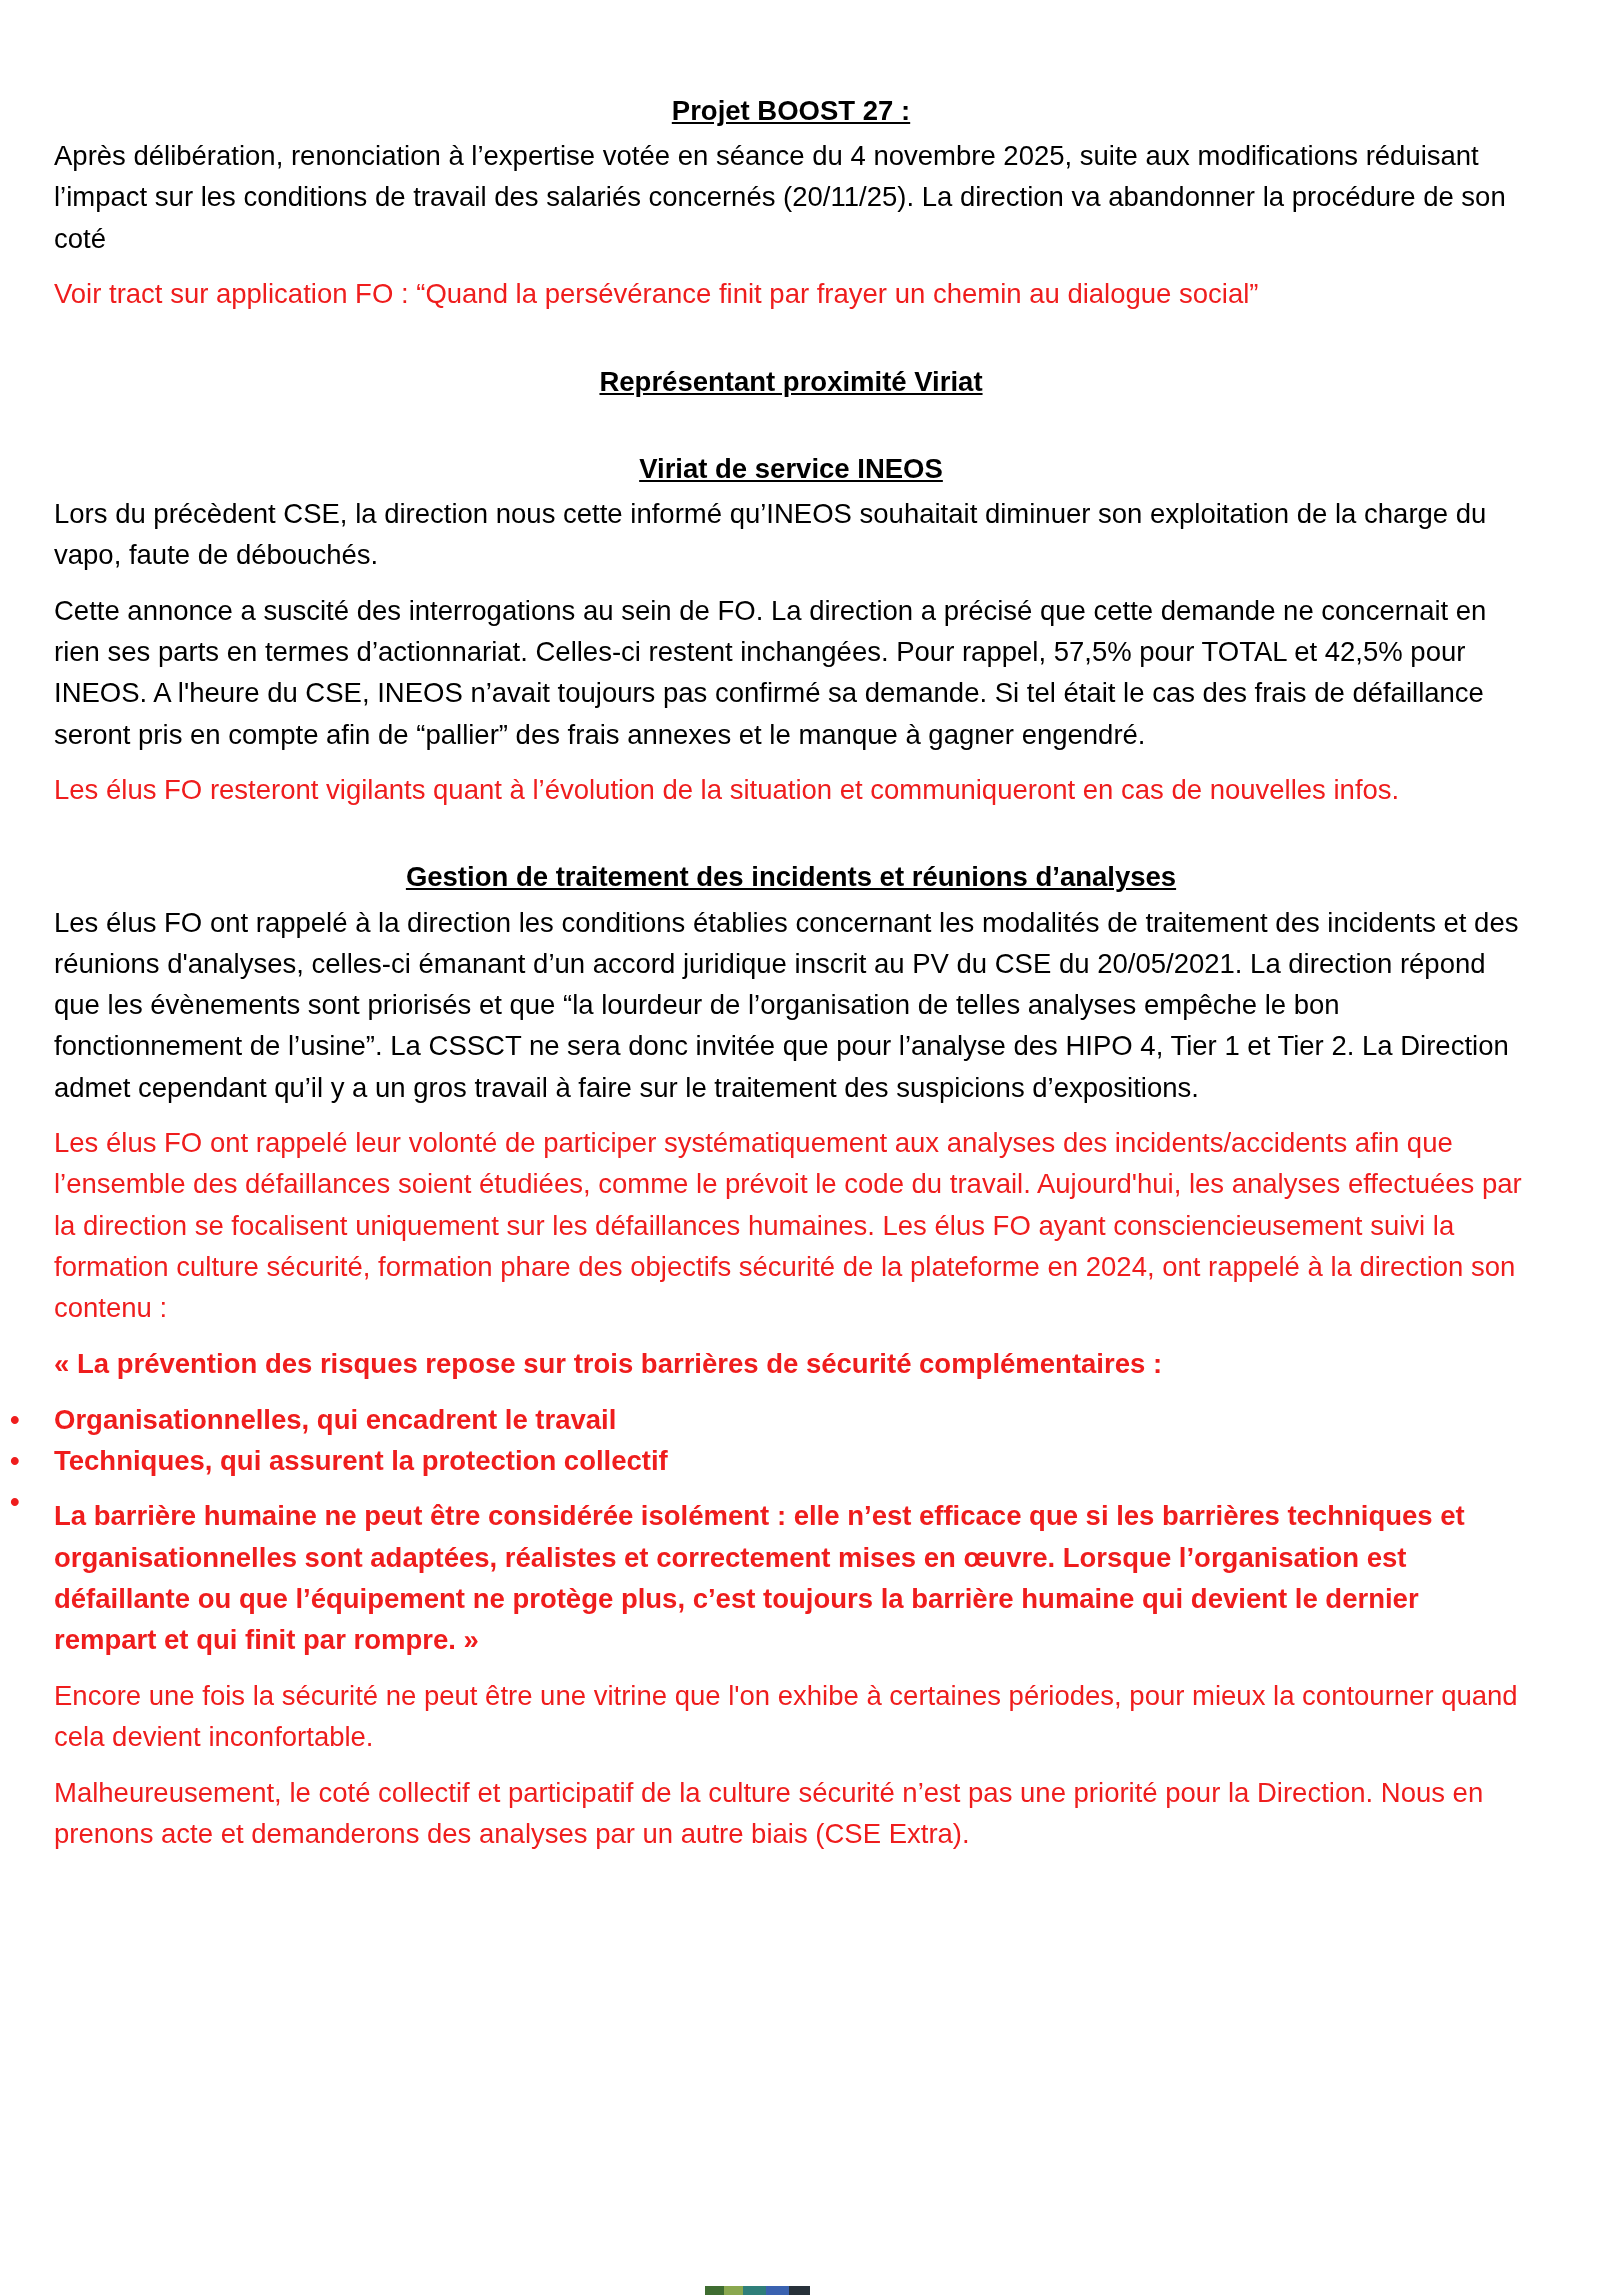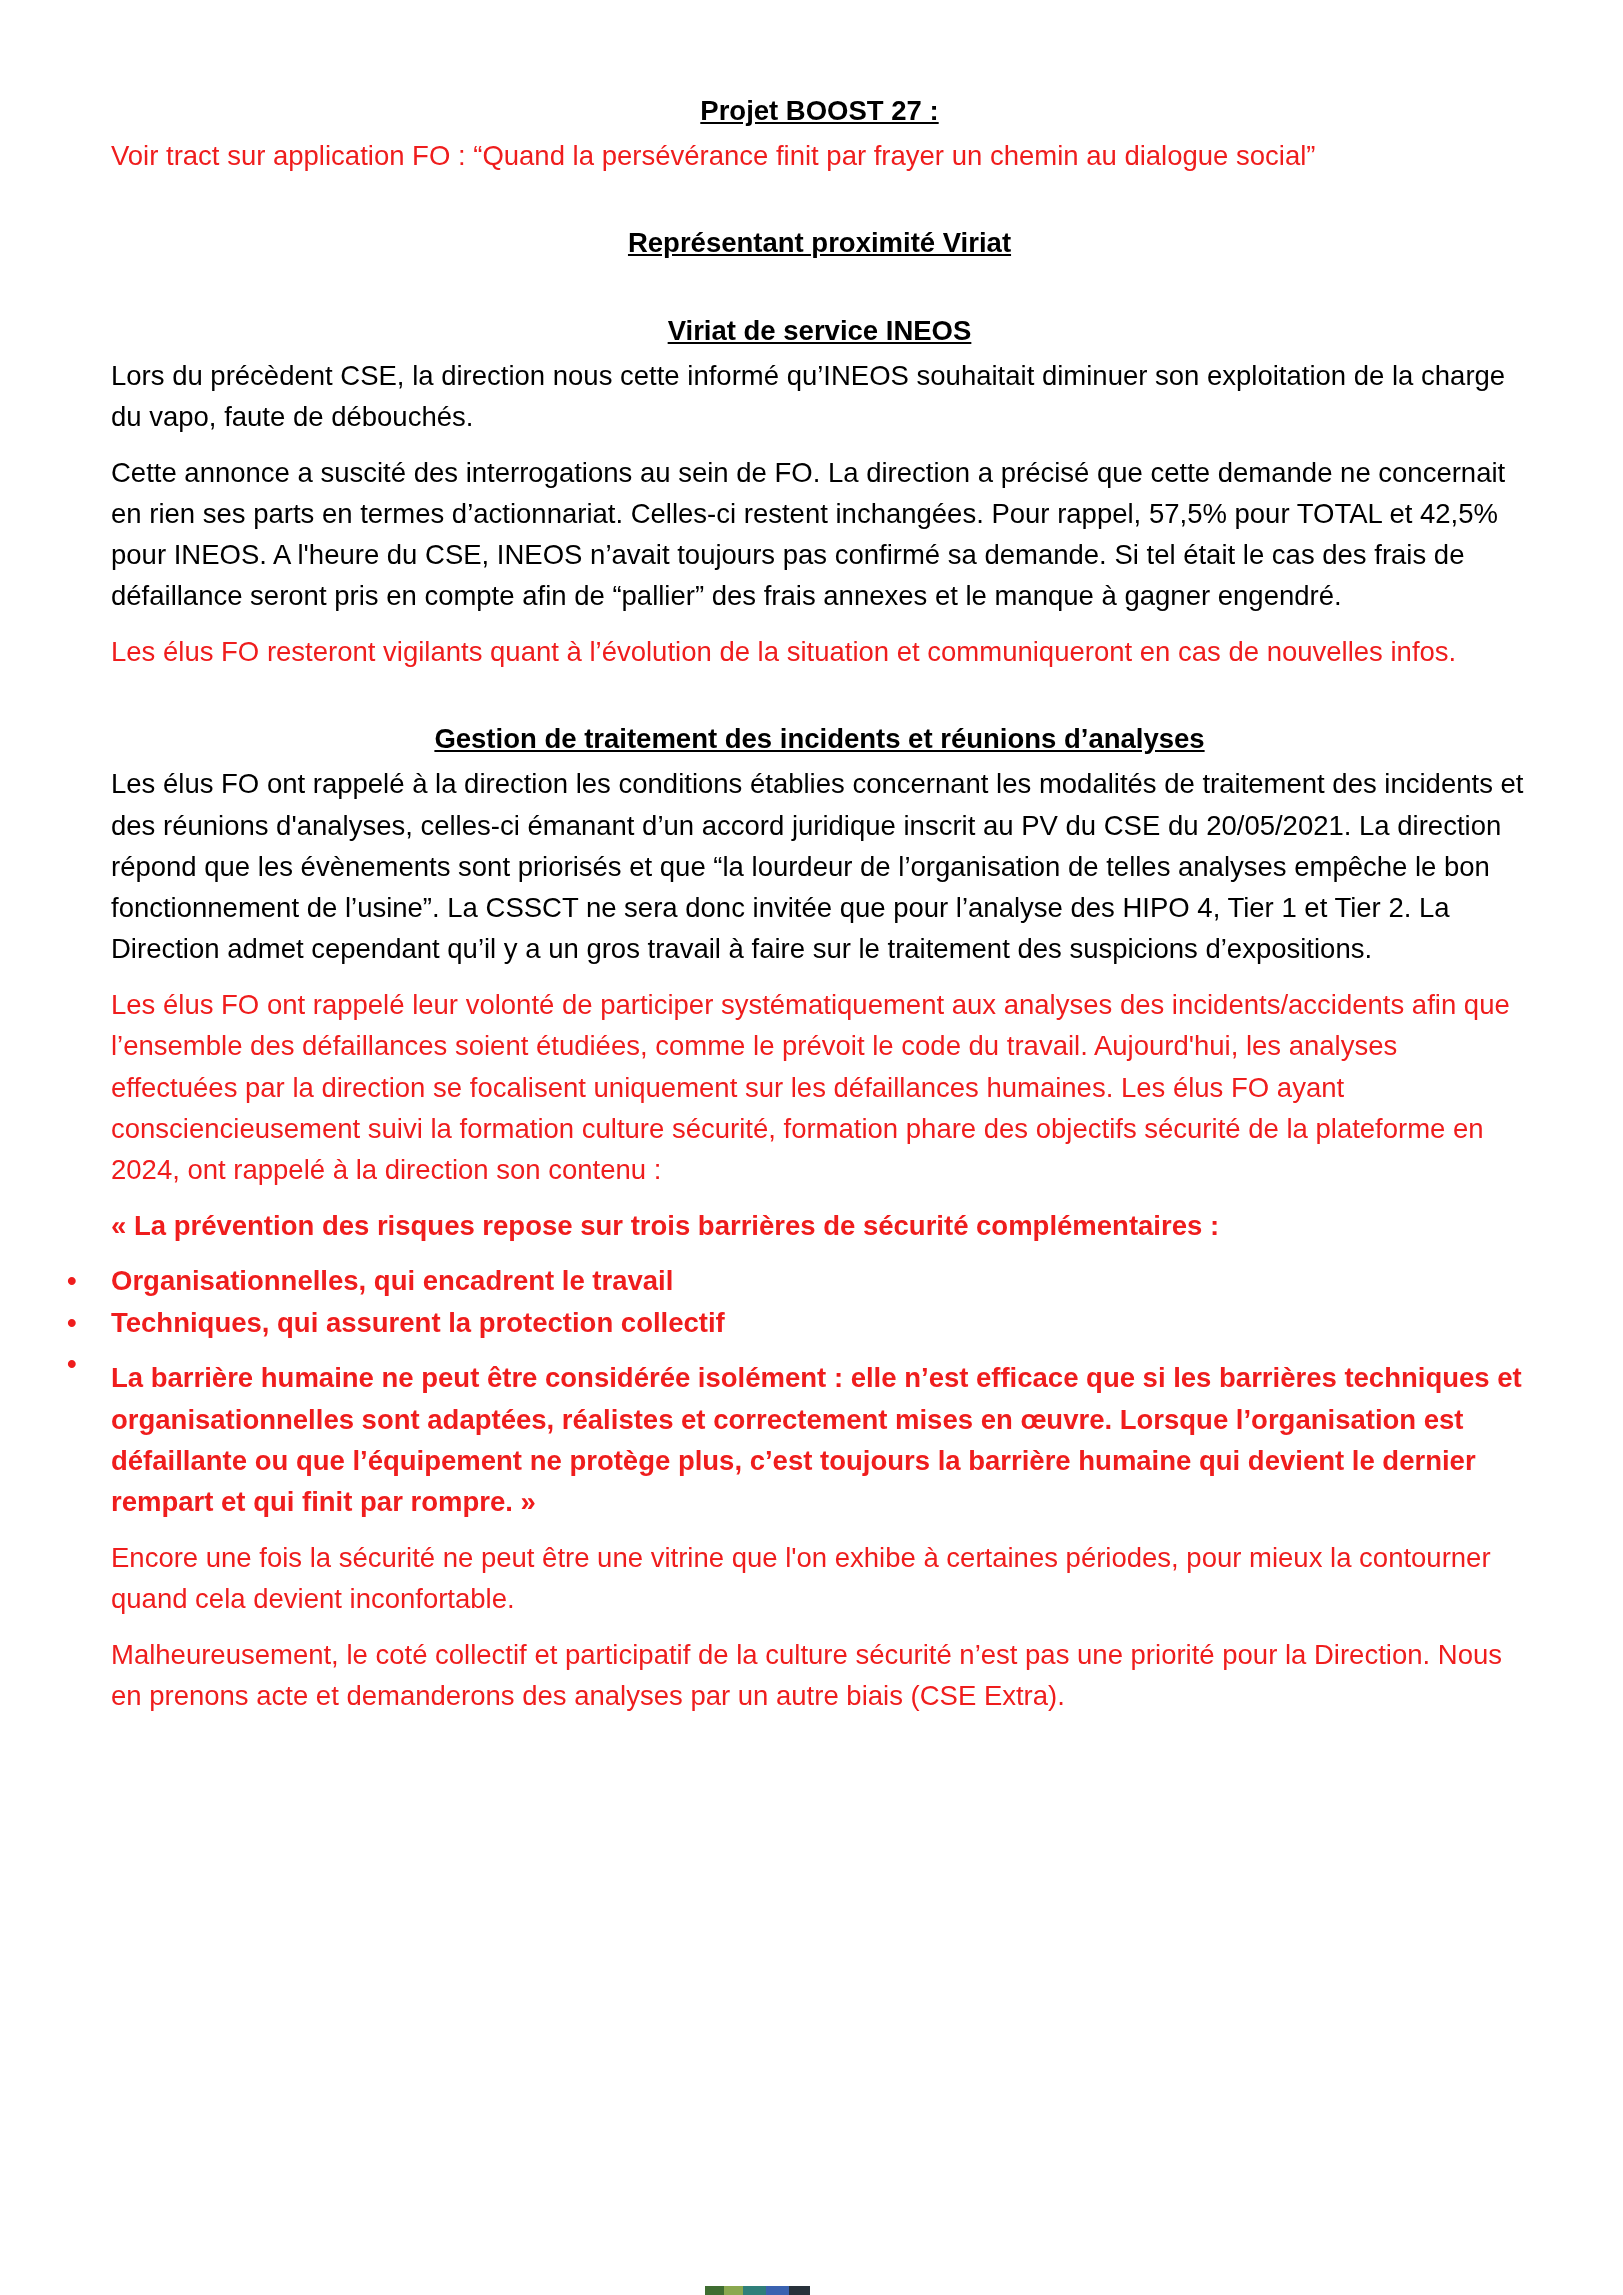--- a/index.html
+++ b/index.html
@@ -13,21 +13,21 @@
     height:2295px;
     position:relative;
     overflow:hidden;
     font-family:"Liberation Sans", sans-serif;
     font-size:27.5px;
     line-height:1.5;
     color:var(--ink);
     -webkit-font-smoothing:antialiased;
   }
   .content{
-    padding:90px 95px 0 111px;
+    padding:90px 95px 0 54px;
   }
   .heading{
     font-size:27.5px;
     font-weight:bold;
     text-decoration:underline;
     text-align:center;
     margin:46px 0 3.9px 0;
   }
   .heading.first{margin-top:0;}
   p{margin:0 0 14.4px 0;}
@@ -64,20 +64,21 @@
       #3a62b0 58%, #3a62b0 80%,
       #27313a 80%, #27313a 100%);
   }
 </style>
 </head>
 <body>
 
 <div class="content">
 
   <h2 class="heading first">Projet BOOST 27 :</h2>
+  <p class="black">Après délibération, renonciation à l’expertise votée en séance du 4 novembre 2025, suite aux modifications réduisant l’impact sur les conditions de travail des salariés concernés (20/11/25). La direction va abandonner la procédure de son coté</p>
   <p class="red">Voir tract sur application FO : “Quand la persévérance finit par frayer un chemin au dialogue social”</p>
 
   <h2 class="heading">Représentant proximité Viriat</h2>
 
   <h2 class="heading">Viriat de service INEOS</h2>
   <p class="black">Lors du précèdent CSE, la direction nous cette informé qu’INEOS souhaitait diminuer son exploitation de la charge du vapo, faute de débouchés.</p>
   <p class="black">Cette annonce a suscité des interrogations au sein de FO. La direction a précisé que cette demande ne concernait en rien ses parts en termes d’actionnariat. Celles-ci restent inchangées. Pour rappel, 57,5% pour TOTAL et 42,5% pour INEOS. A l'heure du CSE, INEOS n’avait toujours pas confirmé sa demande. Si tel était le cas des frais de défaillance seront pris en compte afin de “pallier” des frais annexes et le manque à gagner engendré.</p>
   <p class="red">Les élus FO resteront vigilants quant à l’évolution de la situation et communiqueront en cas de nouvelles infos.</p>
 
   <h2 class="heading">Gestion de traitement des incidents et réunions d’analyses</h2>

